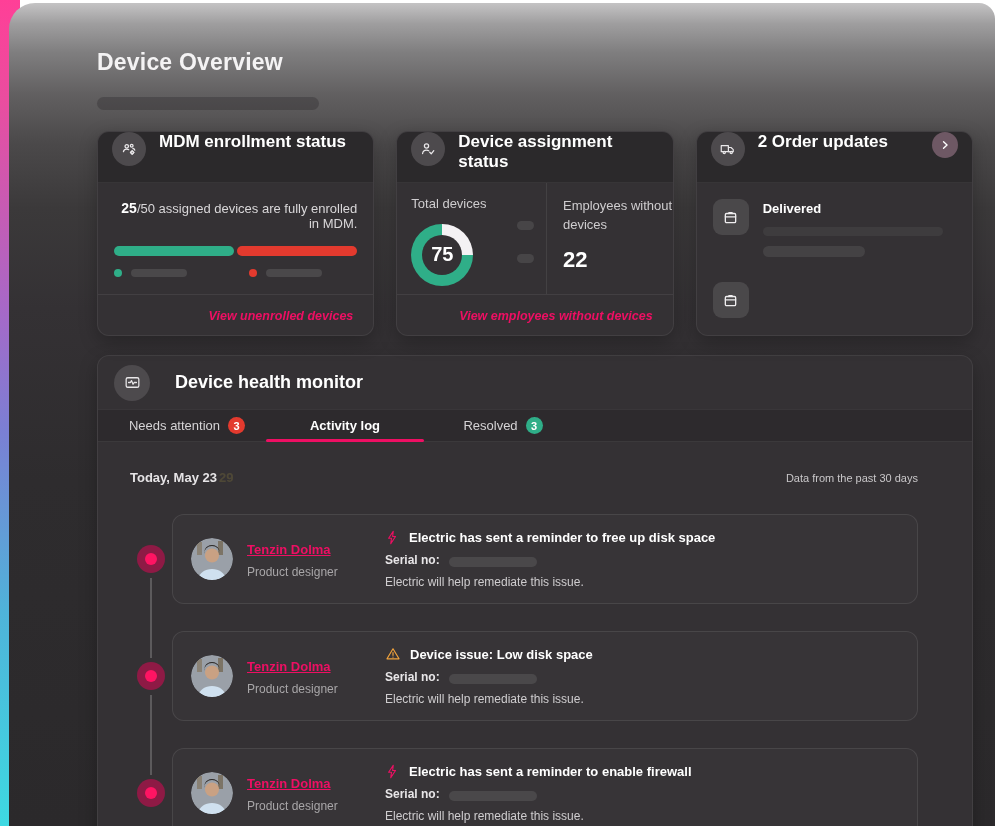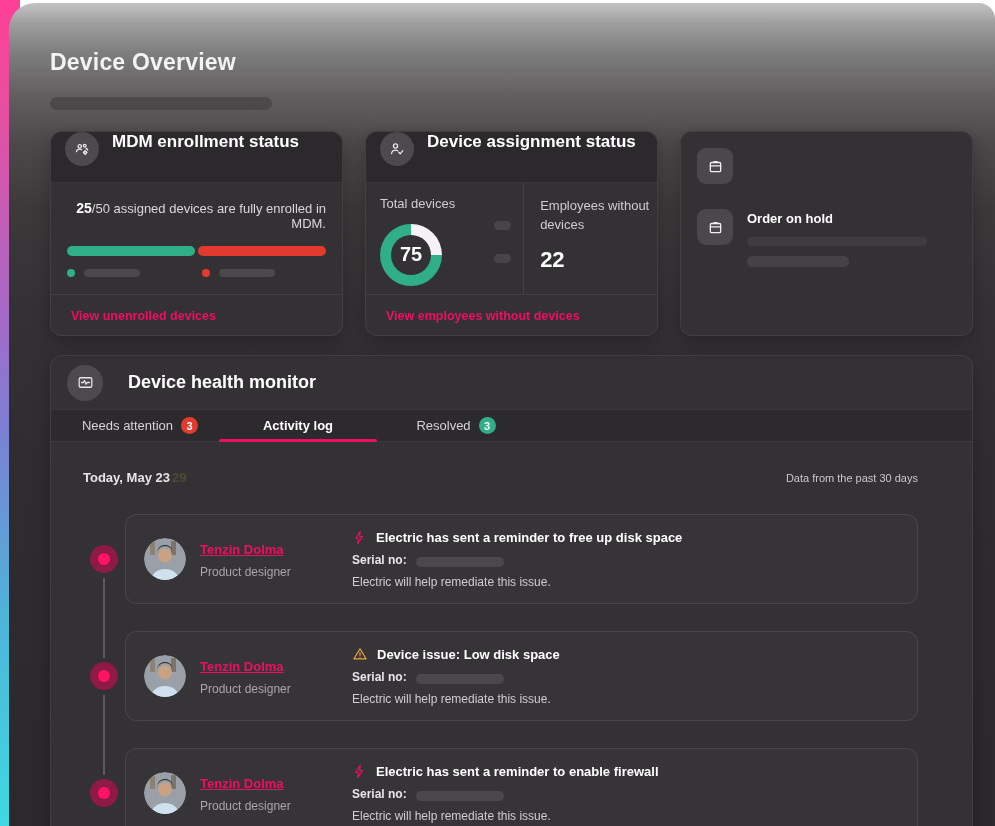--- a/index.html
+++ b/index.html
@@ -11,20 +11,21 @@
     position:absolute; left:0; top:0; width:20px; height:100%;
     background:linear-gradient(180deg,#ff3f97 0%,#ea4d9f 12%,#a569c8 38%,#7b7fd4 52%,#4fb3d9 74%,#3ed9e2 100%);
   }
 
   
   .panel {
     position:absolute; left:9px; top:3px; right:0; bottom:0;
     border-radius:26px 16px 0 0;
     background:linear-gradient(180deg,#c4c3c4 0%,#9f9e9f 2.5%,#7f7e7f 6%,#626061 11%,#4b494a 17%,#3b393a 25%,#343134 37%,#2e2c2e 58%,#2b292b 100%);
     overflow:hidden;
+    padding-left:47px;
   }
   .content { padding:0 22px 0 41px; }
 
   .page-title { padding-top:46px; font-size:23px; font-weight:bold; color:#f4f3f4; letter-spacing:.2px; }
   .title-skeleton { margin-top:21px; width:222px; height:13px; border-radius:7px; background:rgba(48,46,48,.38); }
 
   
   .cards-row { display:grid; grid-template-columns:repeat(3,1fr); gap:22px; margin-top:21px; }
   .card {
     height:205px; border-radius:12px; background:#343134;
@@ -33,21 +34,21 @@
     box-shadow:0 6px 18px rgba(0,0,0,.25);
   }
   .card-header {
     flex:0 0 51px; display:flex; align-items:flex-start; gap:13px; padding:0 14px;
     background:rgba(0,0,0,.16); border-bottom:1px solid rgba(255,255,255,.06);
   }
   .icon-circle { width:34px; height:34px; border-radius:50%; background:#4d4a4d; display:flex; align-items:center; justify-content:center; flex:0 0 34px; }
   .card-title { font-size:17px; font-weight:bold; color:#ffffff; }
   .card-footer {
     margin-top:auto; border-top:1px solid rgba(255,255,255,.07);
-    padding:11px 20px; text-align:left;
+    padding:11px 20px; text-align:right;font-style:italic;
   }
   .link { color:var(--accent); font-weight:bold; font-size:12.5px; text-decoration:none; cursor:pointer; }
 
   
   .mdm-body { padding:17px 16px 8px; }
   .mdm-stat { font-size:13px; color:#d9d7d9;text-align:right; }
   .mdm-stat b { color:#ffffff; font-size:14px; }
   .hbar { display:flex; gap:3px; height:10px; margin-top:15px; }
   .hbar .seg { height:100%; border-radius:5px; }
   .legend-row { display:flex; align-items:center; margin-top:13px; }
@@ -118,21 +119,21 @@
 
   .activity-item {
     flex:1; height:90px; border-radius:12px;
     border:1px solid rgba(255,255,255,.09); background:rgba(255,255,255,.015);
     display:flex; align-items:center; padding:0 18px;
   }
   .avatar { width:42px; height:42px; border-radius:50%; overflow:hidden; flex:0 0 42px; }
   .person-col { width:126px; margin-left:14px; }
   .person-name { font-size:13px; font-weight:bold; color:var(--accent); text-decoration:underline; cursor:pointer; display:inline-block; }
   .person-role { font-size:12px; color:#a8a6a8; margin-top:7px; }
-  .msg-col { margin-left:26px; }
+  .msg-col { margin-left:12px; }
   .msg-head { display:flex; align-items:center; gap:9px; }
   .msg-title { font-size:13px; font-weight:bold; color:#ffffff; }
   .serial-row { display:flex; align-items:flex-end; margin-top:8px; }
   .serial-label { font-size:12px; font-weight:bold; color:#e8e6e8; }
   .serial-skel { margin-left:9px; width:88px; height:10px; border-radius:5px; background:#4a484a; }
   .msg-body { margin-top:8px; font-size:12px; color:#cfcdcf; }
 
   svg { display:block; }
 </style>
 </head>
@@ -212,43 +213,59 @@
               <span class="col-label" style="display:block; width:110px;">Employees without devices</span>
               <div class="big-number">22</div>
             </div>
           </div>
           <div class="card-footer">
             <a class="link">View employees without devices</a>
           </div>
         </section>
 
         <section class="card">
+          <div class="card-header orders-header">
+            <span class="icon-circle">
+              <svg width="18" height="18" viewBox="0 0 24 24" fill="none" stroke="#e9e7e9" stroke-width="1.6" stroke-linecap="round" stroke-linejoin="round">
+                <path d="M3 7.5h9.5v8H3z"></path>
+                <path d="M12.5 10h3.6l2.9 2.8v2.7h-6.5"></path>
+                <circle cx="7" cy="16.6" r="1.5"></circle>
+                <circle cx="16.3" cy="16.6" r="1.5"></circle>
+              </svg>
+            </span>
+            <h2 class="card-title">2 Order updates</h2>
+            <button class="chev-btn">
+              <svg width="14" height="14" viewBox="0 0 24 24" fill="none" stroke="#ffffff" stroke-width="2.4" stroke-linecap="round" stroke-linejoin="round">
+                <path d="M9.5 6.5l6 5.5-6 5.5"></path>
+              </svg>
+            </button>
+          </div>
           <div class="orders-body">
             <div class="order-item">
               <span class="icon-box">
                 <svg width="19" height="19" viewBox="0 0 24 24" fill="none" stroke="#f0eef0" stroke-width="1.7" stroke-linecap="round" stroke-linejoin="round">
                   <rect x="5.5" y="7" width="13" height="11.5" rx="1.6"></rect>
                   <path d="M5.5 11.2h13"></path>
                   <path d="M10 7V5.8h4V7"></path>
                 </svg>
               </span>
+              <div>
+                <div class="order-label">Delivered</div>
+                <div class="order-skel-1"></div>
+                <div class="order-skel-2"></div>
+              </div>
             </div>
             <div class="order-item">
               <span class="icon-box">
                 <svg width="19" height="19" viewBox="0 0 24 24" fill="none" stroke="#f0eef0" stroke-width="1.7" stroke-linecap="round" stroke-linejoin="round">
                   <rect x="5.5" y="7" width="13" height="11.5" rx="1.6"></rect>
                   <path d="M5.5 11.2h13"></path>
                   <path d="M10 7V5.8h4V7"></path>
                 </svg>
               </span>
-              <div>
-                <div class="order-label">Order on hold</div>
-                <div class="order-skel-1"></div>
-                <div class="order-skel-2"></div>
-              </div>
             </div>
           </div>
         </section>
       </div>
 
       <section class="health-card">
         <div class="health-header">
           <span class="icon-circle" style="width:36px;height:36px;flex-basis:36px;">
             <svg width="19" height="19" viewBox="0 0 24 24" fill="none" stroke="#e9e7e9" stroke-width="1.6" stroke-linecap="round" stroke-linejoin="round">
               <rect x="4" y="6" width="16" height="12" rx="2"></rect>

